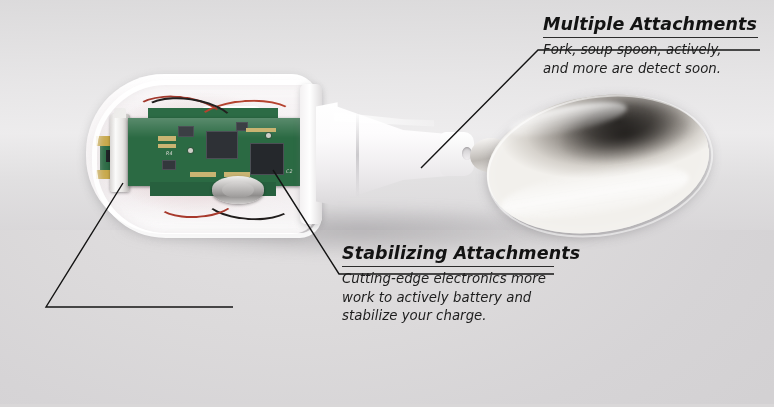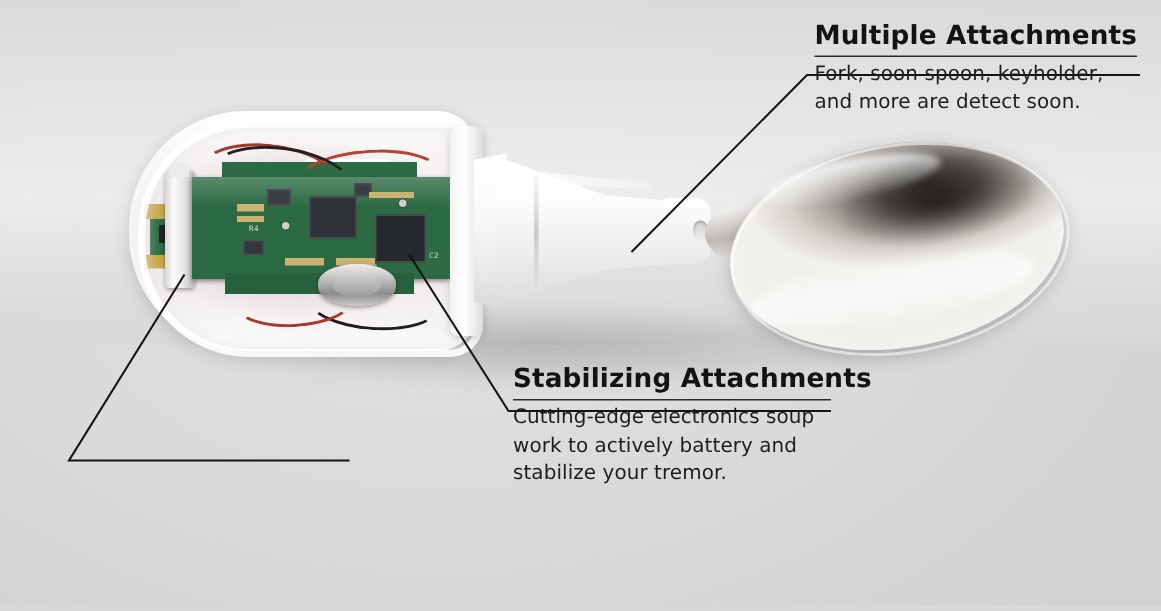--- a/index.html
+++ b/index.html
@@ -4,20 +4,21 @@
 <style>
   html,body{margin:0;padding:0;}
   body{
     width:774px;height:407px;overflow:hidden;
     font-family:"DejaVu Sans","Liberation Sans",sans-serif;
     background:#d9d7d8;
   }
   #stage{position:relative;width:774px;height:404px;overflow:hidden;
     background:
       radial-gradient(ellipse 600px 380px at 38% 40%, #e4e2e3 0%, #dcdadb 45%, #d6d4d6 75%, #d3d1d3 100%);
+    font-style: italic;
   }
   
   .surface-band{position:absolute;left:0;top:0;width:774px;height:230px;
     background:linear-gradient(180deg,#dcdbdc 0%,#e9e8e9 35%,#f0eff0 58%,#e2e1e2 78%,#d9d7d9 100%);
     opacity:.85;}
   .surface-shadow{position:absolute;left:40px;top:196px;width:640px;height:70px;
     background:radial-gradient(ellipse 320px 35px at 50% 50%, rgba(120,118,122,.40) 0%, rgba(140,138,142,.16) 55%, rgba(150,150,155,0) 78%);
     filter:blur(5px);}
 
   
@@ -231,29 +232,29 @@
   <svg class="leader" width="774" height="407" style="left:0;top:0;">
     <polyline points="421,168 538,50 760,50" fill="none" stroke="#141414" stroke-width="1.4"></polyline>
     <polyline points="273,170 339,274 554,274" fill="none" stroke="#141414" stroke-width="1.4"></polyline>
     <polyline points="123,183 46,307 233,307" fill="none" stroke="#141414" stroke-width="1.4"></polyline>
   </svg>
 
   <div class="callout" id="co-attachments">
     <h3>Multiple Attachments</h3>
     <div class="rule"></div>
     <p>
-      <span>Fork, soon spoon, keyholder,</span>
+      <span>Fork, soup spoon, actively,</span>
       <span>and more are detect soon.</span>
     </p>
   </div>
 
   <div class="callout" id="co-stabilizing">
     <h3>Stabilizing Attachments</h3>
     <div class="rule"></div>
     <p>
-      <span>Cutting-edge electronics soup</span>
+      <span>Cutting-edge electronics more</span>
       <span>work to actively battery and</span>
-      <span>stabilize your tremor.</span>
+      <span>stabilize your charge.</span>
     </p>
   </div>
 
 
 </div>
 
 </body></html>

